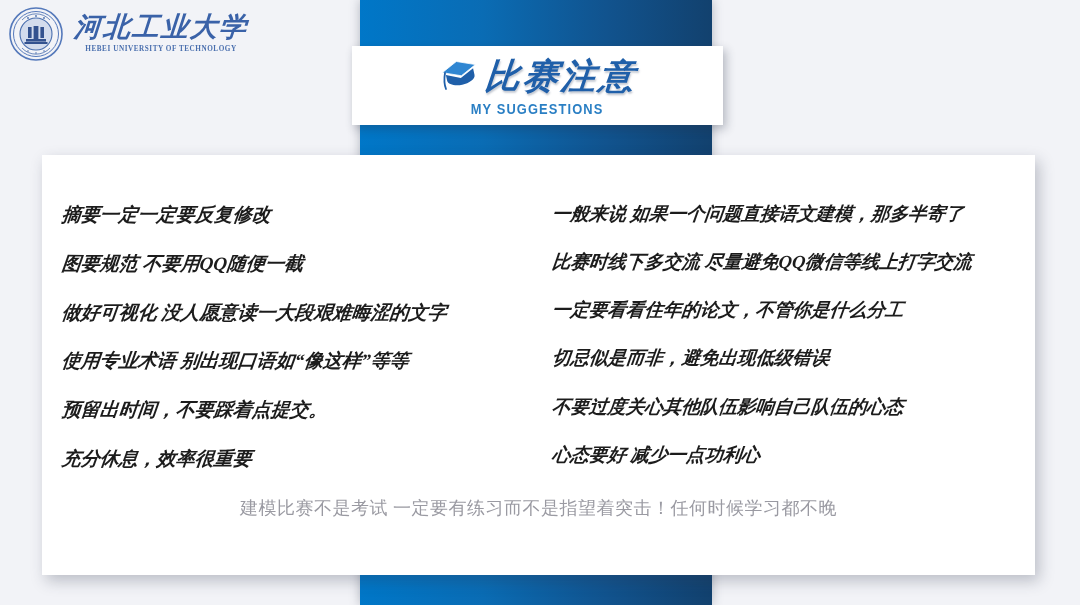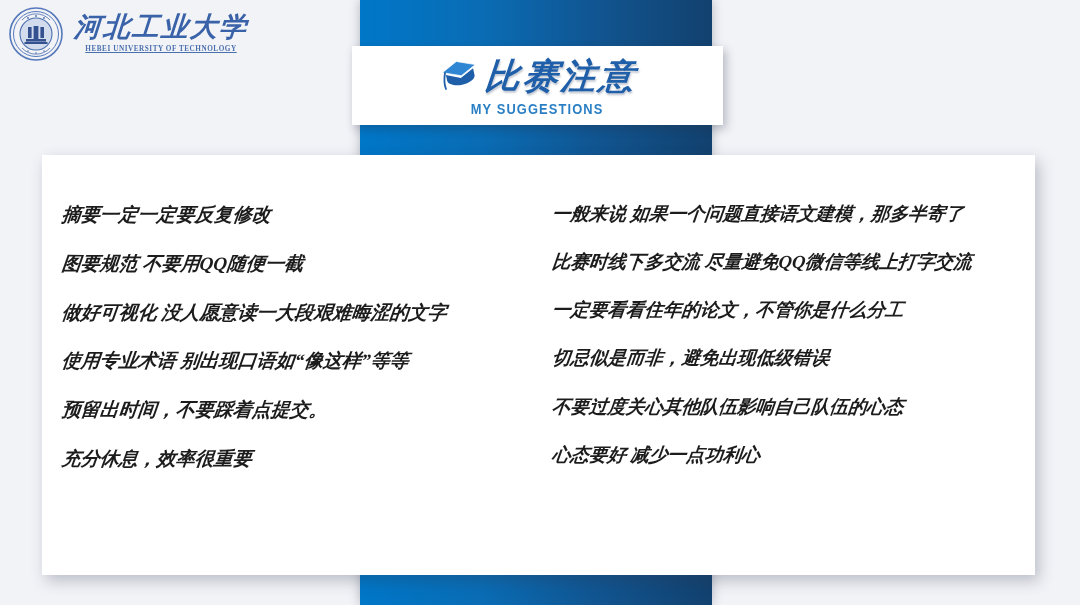--- a/index.html
+++ b/index.html
@@ -59,21 +59,20 @@
     white-space: nowrap;
   }
   .brand-en {
     margin-top: 5px;
     font-family: "Liberation Serif", serif;
     font-size: 7.2px;
     font-weight: 700;
     color: #4a6fae;
     letter-spacing: 0.55px;
     white-space: nowrap;
-    text-decoration: underline;
   }
 
   
   .title-card {
     position: absolute;
     left: 352px;
     top: 46px;
     width: 371px;
     height: 79px;
     background: #ffffff;
@@ -243,13 +242,14 @@
       <div class="tip">一般来说 如果一个问题直接语文建模，那多半寄了</div>
       <div class="tip">比赛时线下多交流 尽量避免QQ微信等线上打字交流</div>
       <div class="tip">一定要看看住年的论文，不管你是什么分工</div>
       <div class="tip">切忌似是而非，避免出现低级错误</div>
       <div class="tip">不要过度关心其他队伍影响自己队伍的心态</div>
       <div class="tip">心态要好 减少一点功利心</div>
     </div>
 
   </div>
 
+  <div class="footer-note">建模比赛不是考试 一定要有练习而不是指望着突击！任何时候学习都不晚</div>
 </div>
 
 </body></html>

